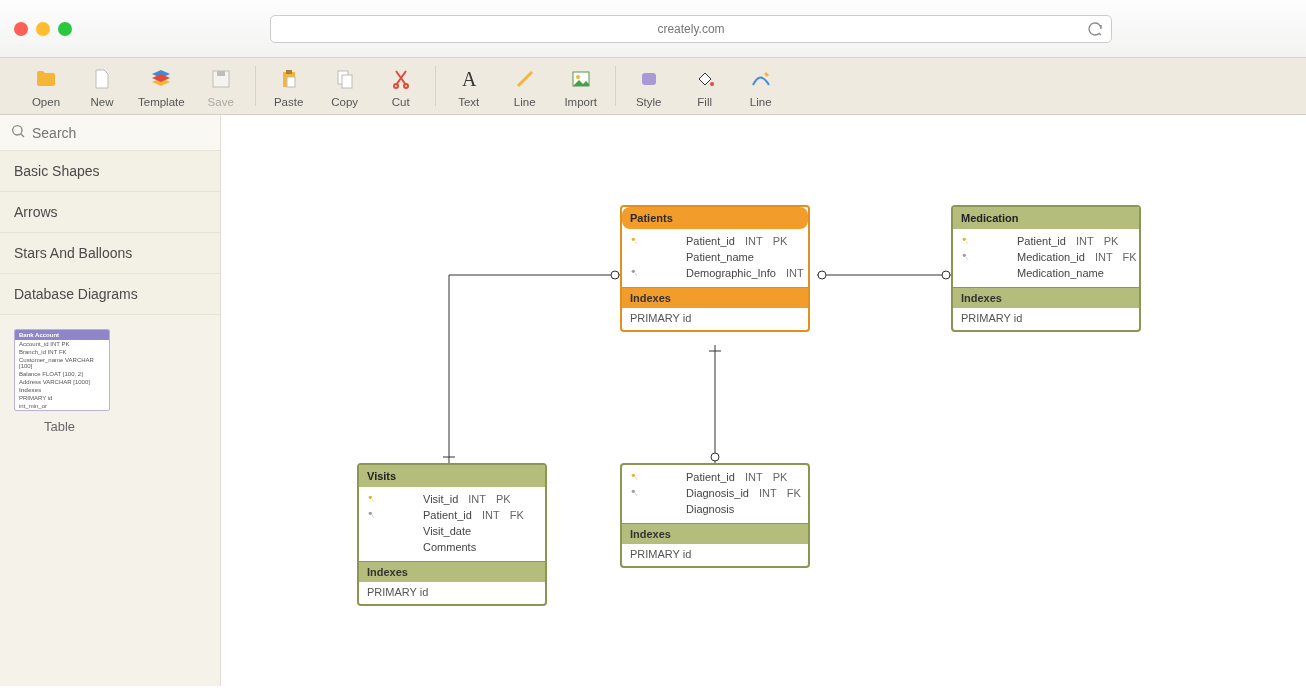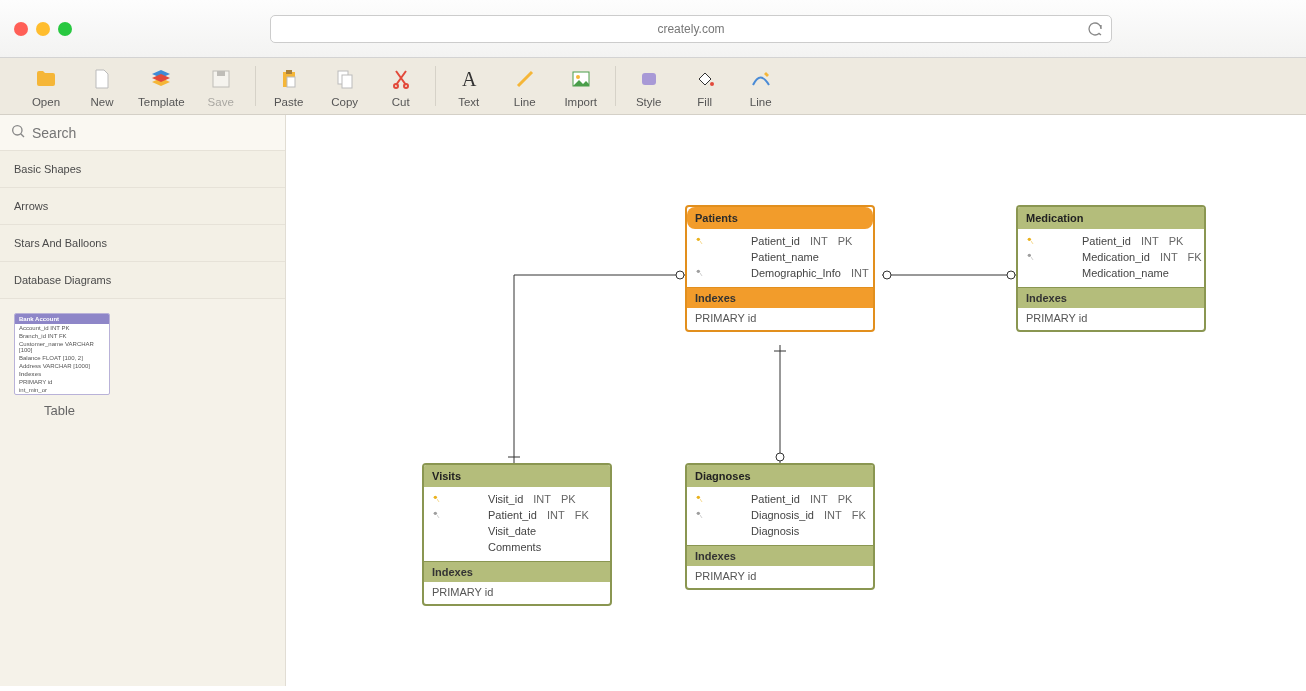--- a/index.html
+++ b/index.html
@@ -71,21 +71,21 @@
   .tbtn.disabled { opacity: .45; }
   .tbtn .ico { width: 26px; height: 26px; display:flex; align-items:center; justify-content:center; margin-bottom: 4px;}
   .tbtn .lbl { font-size: 11.5px; }
 
   .workspace {
     display: flex;
     height: calc(100vh - 58px - 62px);
     min-height: 560px;
   }
   .sidebar {
-    width: 286px;
+    width: 221px;
     background: #f5f2e9;
     border-right: 1px solid #e1ddd4;
     display: flex;
     flex-direction: column;
   }
   .searchbox {
     display: flex;
     align-items: center;
     gap: 6px;
     padding: 8px 10px;
@@ -97,21 +97,21 @@
     border: none;
     background: transparent;
     font-size: 14px;
     color: #888;
     outline: none;
   }
   .searchbox svg { width:16px; height:16px; color:#888; }
 
   .sb-item {
     padding: 12px 14px;
-    font-size: 11px;
+    font-size: 14px;
     color: #4a4a4a;
     border-bottom: 1px solid #e6e2d8;
     background: #f3f0e6;
     cursor: pointer;
   }
 
   .sb-thumb-wrap {
     flex:1;
     display:flex;
     flex-direction:column;
@@ -488,21 +488,20 @@
             <span class="key "></span>
             <span class="name">Comments</span>
             <span class="type"></span>
             <span class="kw"></span>
           </div>
         </div>
         <div class="e-sec">Indexes</div>
         <div class="idx">PRIMARY   id</div>
       </div>
       <div class="entity green" style="left: 399px; top: 348px;">
-        <div class="e-head">Diagnoses</div>
         <div class="e-body">
           <div class="col">
             <span class="key pk">
               <svg viewBox="0 0 24 24" fill="currentColor">
                 <circle cx="8" cy="8" r="4"></circle>
                 <path d="M10 10l8 8h-3v-3h-3v-3"></path>
               </svg>
             </span>
             <span class="name">Patient_id</span>
             <span class="type">INT</span>

